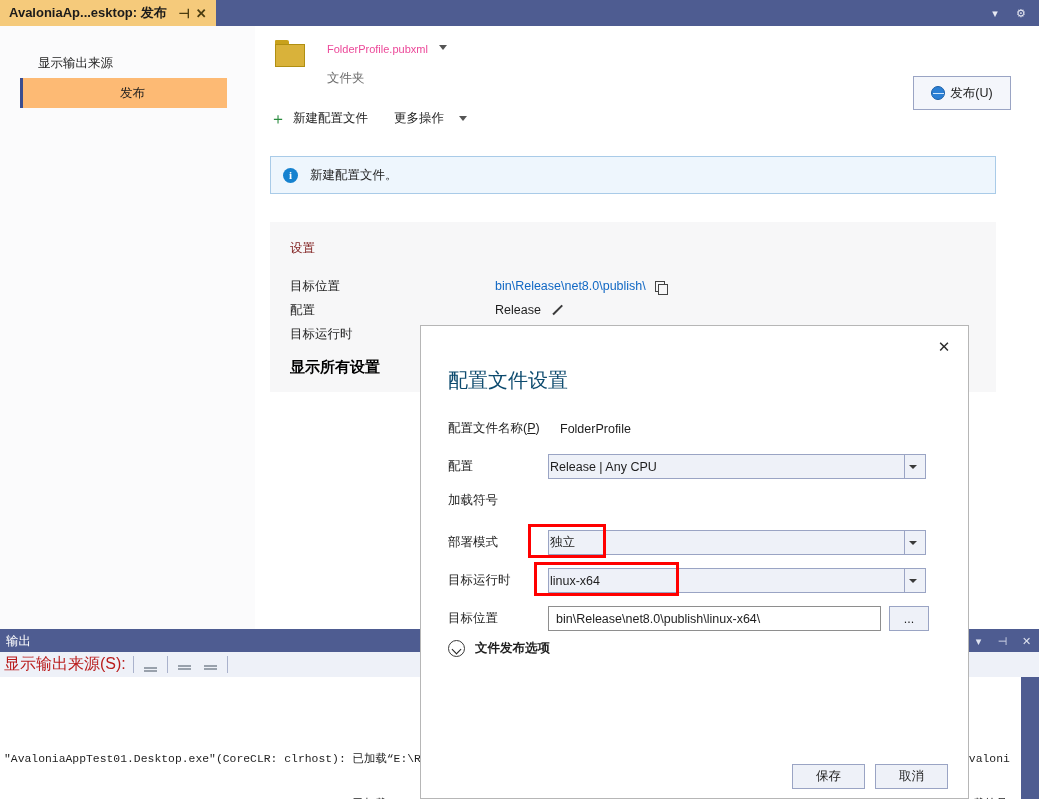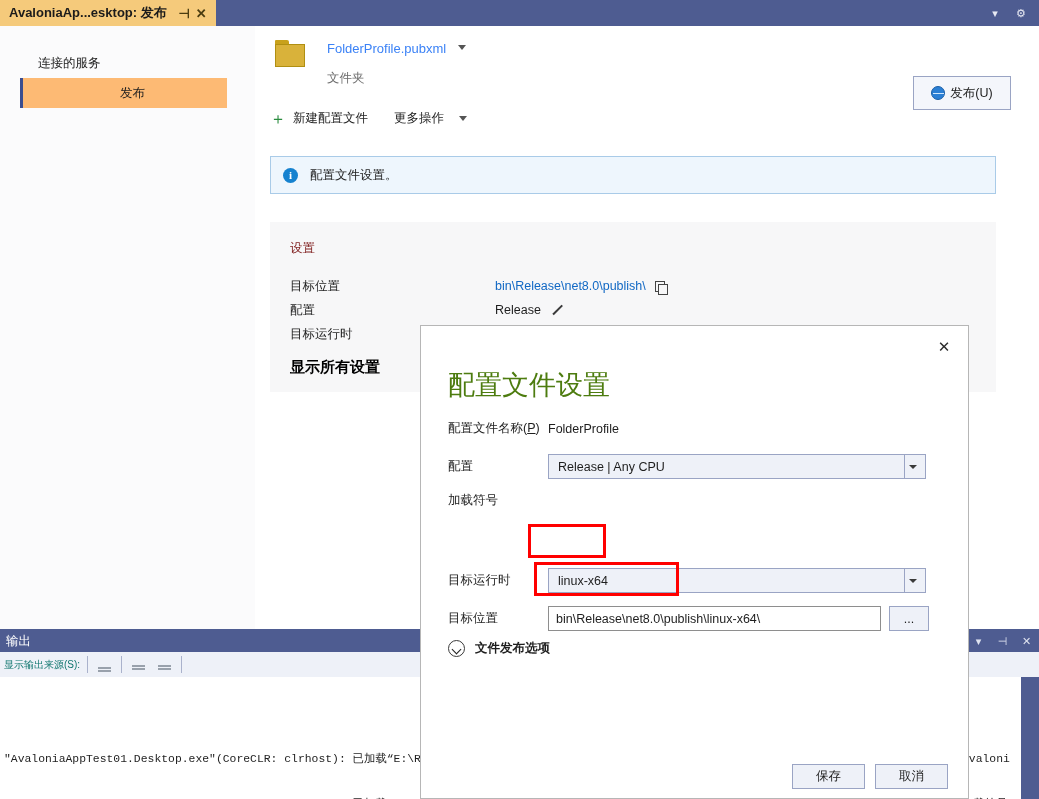--- a/index.html
+++ b/index.html
@@ -86,21 +86,21 @@
   }
   .folder-icon .tabpart {
     position: absolute; left: 0; top: 0; width: 14px; height: 5px;
     background: #c8a11b; border-radius: 1px 2px 0 0;
   }
   .folder-icon .body {
     position: absolute; left: 0; top: 4px; width: 30px; height: 23px;
     background: #d9b23a; border: 1px solid #b08f12;
   }
   .profile-name {
-    font-size: 13px; color: #3b82f6; line-height: 18px;
+    font-size: 11px; color: #ec4899; line-height: 18px;
   }
   .caret-dn {
     display: inline-block; width: 0; height: 0; margin-left: 8px;
     border-left: 4px solid transparent; border-right: 4px solid transparent;
     border-top: 5px solid #555; vertical-align: 3px;
   }
   .profile-sub { font-size: 12.5px; color: #6d6d6d; margin-top: 12px; }
 
   .publish-btn {
     position: absolute; right: 28px; top: 50px;
@@ -179,40 +179,40 @@
     z-index: 50;
   }
   .dlg-close {
     position: absolute; right: 13px; top: 10px;
     width: 22px; height: 22px;
     display: flex; align-items: center; justify-content: center;
     font-size: 15px; color: #2b2b2b;
   }
   .dlg-title {
     position: absolute; left: 27px; top: 41px;
-    font-size: 27px; color: #4d7c0f; font-weight: normal;
+    font-size: 20px; color: #0c4a6e; font-weight: normal;
   }
   .dlg-profilename {
     position: absolute; left: 27px; top: 94px;
     font-size: 12.5px; color: #1e1e1e;
     display: flex; align-items: center;
   }
-  .dlg-profilename .pn-label { width: 100px; }
+  .dlg-profilename .pn-label { width: 112px; }
   .pn-label .acc { text-decoration: underline; }
 
   .frow {
     position: absolute; left: 27px; display: flex; align-items: center;
     font-size: 12.5px;
   }
   .frow .flabel { width: 100px; color: #1e1e1e; }
   .combo {
     width: 378px; height: 25px;
     background: #eef1f8; border: 1px solid #9aa4c4;
     display: flex; align-items: center;
-    padding-left: 9px; font-size: 12.5px; color: #1e1e1e;
+    padding-left: 1px; font-size: 12.5px; color: #1e1e1e;
     position: relative;
   }
   .combo .cb-arrow {
     position: absolute; right: 8px; top: 50%; margin-top: -2px;
     width: 0; height: 0;
     border-left: 4px solid transparent; border-right: 4px solid transparent;
     border-top: 4px solid #3a3a3a;
   }
   .combo.with-sep .cb-sep {
     position: absolute; right: 20px; top: 0; bottom: 0; width: 1px;
@@ -281,21 +281,21 @@
   .out-header-right .ohicon {
     color: #dfe3f0; font-size: 11px;
     display: flex; align-items: center; justify-content: center;
     width: 13px; height: 14px;
   }
   .out-toolbar {
     position: absolute; left: 0; top: 22px; width: 1039px; height: 25px;
     background: #eef1f8;
     display: flex; align-items: center; padding-left: 4px; gap: 7px;
   }
-  .out-toolbar .olabel { font-size: 10px; color: #0f766e; }
+  .out-toolbar .olabel { font-size: 16px; color: #b91c1c; }
   .out-combo {
     width: 230px; height: 19px;
     background: #ffffff; border: 1px solid #9aa4c4;
     display: flex; align-items: center; padding-left: 5px;
     font-size: 12px; position: relative;
   }
   .out-combo .cb-arrow {
     position: absolute; right: 6px; top: 50%; margin-top: -2px;
     width: 0; height: 0;
     border-left: 4px solid transparent; border-right: 4px solid transparent;
@@ -353,21 +353,21 @@
       <span class="tsicon">▾</span>
       <span class="tsicon">⚙</span>
     </div>
   </div>
 
   <div class="docarea">
 
     <div class="leftnav">
       <div style="height:22px"></div>
       <div class="nav-item">
-        <span>连接的服务</span>
+        <span>显示输出来源</span>
       </div>
       <div class="nav-item selected">
         <span>发布</span>
       </div>
     </div>
 
     <div class="content">
 
       <div class="profile-head">
         <div class="folder-icon">
@@ -394,21 +394,21 @@
           <span>新建配置文件</span>
         </div>
         <div class="tb-item">
           <span>更多操作</span>
           <span class="caret-dn" style="vertical-align:1px"></span>
         </div>
       </div>
 
       <div class="infobar">
         <span class="info-icon">i</span>
-        <span class="infobar-text">配置文件设置。</span>
+        <span class="infobar-text">新建配置文件。</span>
       </div>
 
       <div class="settings-panel">
         <div class="settings-title">设置</div>
 
         <div class="srow">
           <span class="slabel">目标位置</span>
           <span class="sval">
             <span class="slink">bin\Release\net8.0\publish\</span>
             <span class="copy-icon"></span>
@@ -508,20 +508,28 @@
         <span>Release | Any CPU</span>
         <span class="cb-sep"></span>
         <span class="cb-arrow"></span>
       </span>
     </div>
 
     <div class="frow" style="top:166px">
       <span class="flabel">加载符号</span>
     </div>
 
+    <div class="frow" style="top:204px">
+      <span class="flabel">部署模式</span>
+      <span class="combo with-sep">
+        <span>独立</span>
+        <span class="cb-sep"></span>
+        <span class="cb-arrow"></span>
+      </span>
+    </div>
 
     <div class="frow" style="top:242px">
       <span class="flabel">目标运行时</span>
       <span class="combo with-sep">
         <span>linux-x64</span>
         <span class="cb-sep"></span>
         <span class="cb-arrow"></span>
       </span>
     </div>
 

